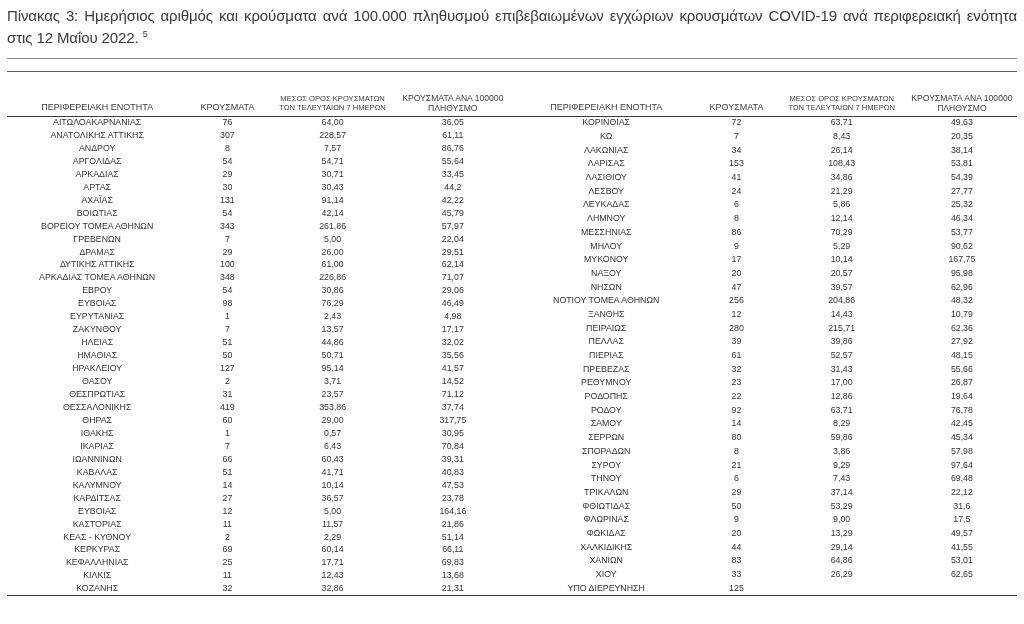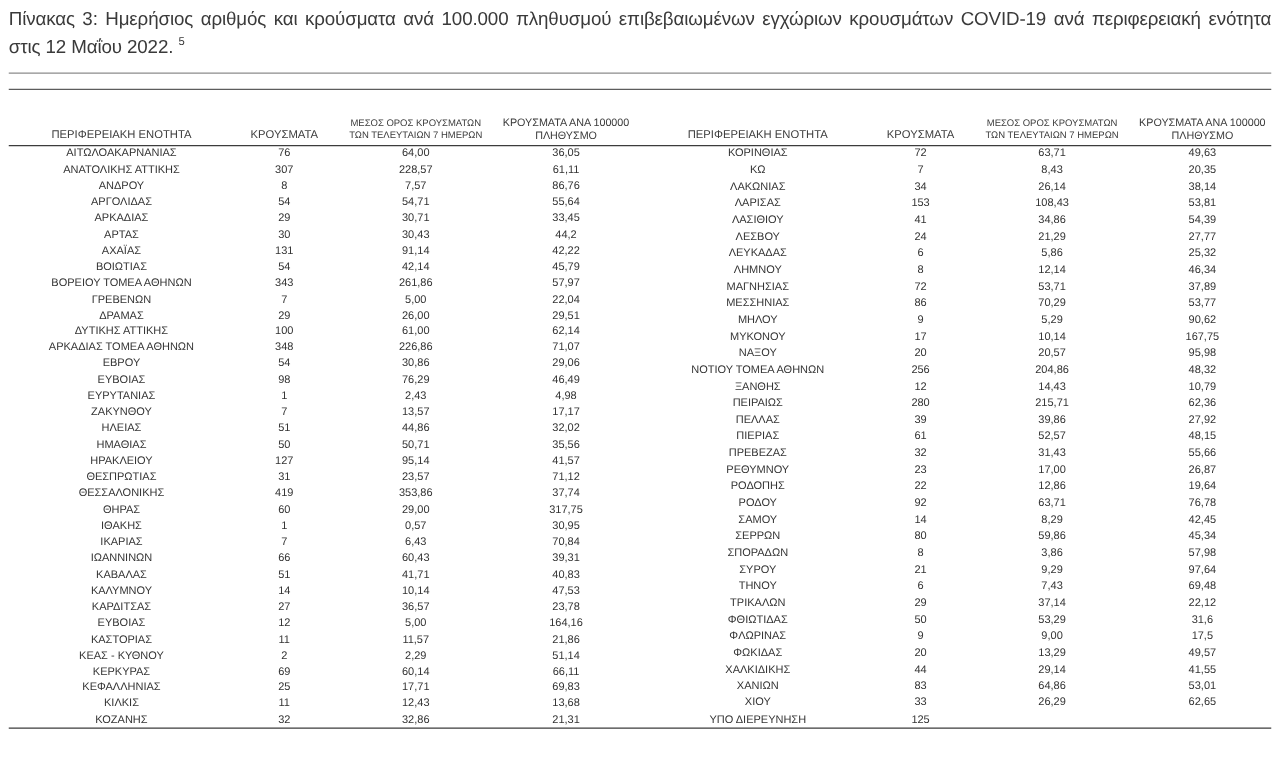--- a/index.html
+++ b/index.html
@@ -211,20 +211,26 @@
             <td>50,71</td>
             <td>35,56</td>
           </tr>
           <tr>
             <td>ΗΡΑΚΛΕΙΟΥ</td>
             <td>127</td>
             <td>95,14</td>
             <td>41,57</td>
           </tr>
           <tr>
+            <td>ΘΑΣΟΥ</td>
+            <td>2</td>
+            <td>3,71</td>
+            <td>14,52</td>
+          </tr>
+          <tr>
             <td>ΘΕΣΠΡΩΤΙΑΣ</td>
             <td>31</td>
             <td>23,57</td>
             <td>71,12</td>
           </tr>
           <tr>
             <td>ΘΕΣΣΑΛΟΝΙΚΗΣ</td>
             <td>419</td>
             <td>353,86</td>
             <td>37,74</td>
@@ -376,26 +382,20 @@
             <td>5,86</td>
             <td>25,32</td>
           </tr>
           <tr>
             <td>ΛΗΜΝΟΥ</td>
             <td>8</td>
             <td>12,14</td>
             <td>46,34</td>
           </tr>
           <tr>
-            <td>ΜΑΓΝΗΣΙΑΣ</td>
-            <td>72</td>
-            <td>53,71</td>
-            <td>37,89</td>
-          </tr>
-          <tr>
             <td>ΜΕΣΣΗΝΙΑΣ</td>
             <td>86</td>
             <td>70,29</td>
             <td>53,77</td>
           </tr>
           <tr>
             <td>ΜΗΛΟΥ</td>
             <td>9</td>
             <td>5,29</td>
             <td>90,62</td>
@@ -406,20 +406,26 @@
             <td>10,14</td>
             <td>167,75</td>
           </tr>
           <tr>
             <td>ΝΑΞΟΥ</td>
             <td>20</td>
             <td>20,57</td>
             <td>95,98</td>
           </tr>
           <tr>
+            <td>ΝΗΣΩΝ</td>
+            <td>47</td>
+            <td>39,57</td>
+            <td>62,96</td>
+          </tr>
+          <tr>
             <td>ΝΟΤΙΟΥ ΤΟΜΕΑ ΑΘΗΝΩΝ</td>
             <td>256</td>
             <td>204,86</td>
             <td>48,32</td>
           </tr>
           <tr>
             <td>ΞΑΝΘΗΣ</td>
             <td>12</td>
             <td>14,43</td>
             <td>10,79</td>

